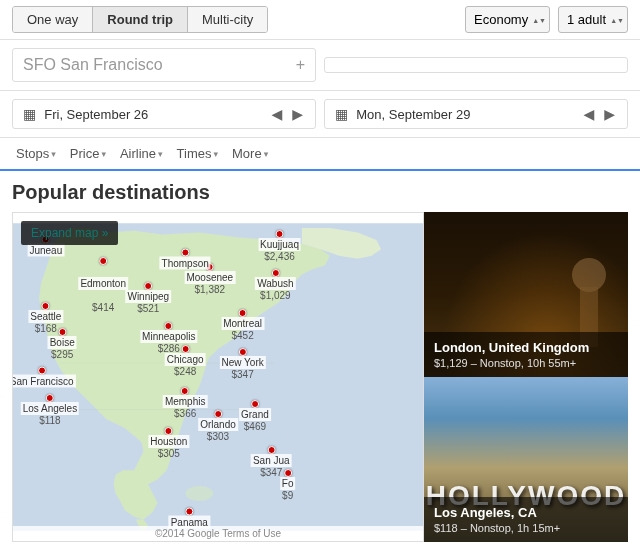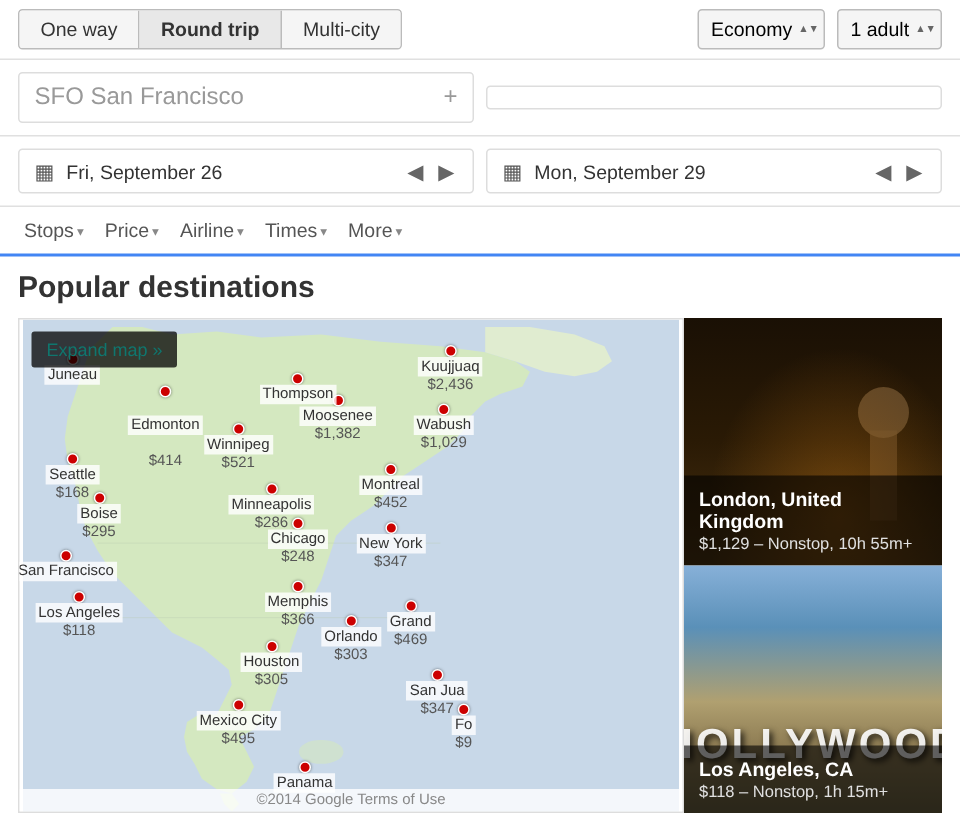--- a/index.html
+++ b/index.html
@@ -200,21 +200,21 @@
       background: rgba(255,255,255,0.8);
       position: absolute;
       bottom: 0;
       left: 0;
       width: 100%;
       text-align: center;
     }
 
     
     .dest-cards {
-      width: 172px;
+      width: 204px;
       display: flex;
       flex-direction: column;
       gap: 0;
     }
     .dest-card {
       position: relative;
       height: 165px;
       overflow: hidden;
       cursor: pointer;
     }
@@ -410,25 +410,20 @@
           <div class="pin" style="left: 42%; top: 58%; position: absolute; pointer-events: auto; transform: translate(-50%, -50%);">
             <div class="pin-dot"></div>
             <div class="pin-label">Memphis</div>
             <div class="pin-price">$366</div>
           </div>
           <div class="pin" style="left: 38%; top: 70%; position: absolute; pointer-events: auto; transform: translate(-50%, -50%);">
             <div class="pin-dot"></div>
             <div class="pin-label">Houston</div>
             <div class="pin-price">$305</div>
           </div>
-          <div class="pin" style="left: 33%; top: 82%; position: absolute; pointer-events: auto; transform: translate(-50%, -50%);">
-            <div class="pin-dot"></div>
-            <div class="pin-label">Mexico City</div>
-            <div class="pin-price">$495</div>
-          </div>
           <div class="pin" style="left: 48%; top: 20%; position: absolute; pointer-events: auto; transform: translate(-50%, -50%);">
             <div class="pin-dot"></div>
             <div class="pin-label">Moosenee</div>
             <div class="pin-price">$1,382</div>
           </div>
           <div class="pin" style="left: 56%; top: 34%; position: absolute; pointer-events: auto; transform: translate(-50%, -50%);">
             <div class="pin-dot"></div>
             <div class="pin-label">Montreal</div>
             <div class="pin-price">$452</div>
           </div>

